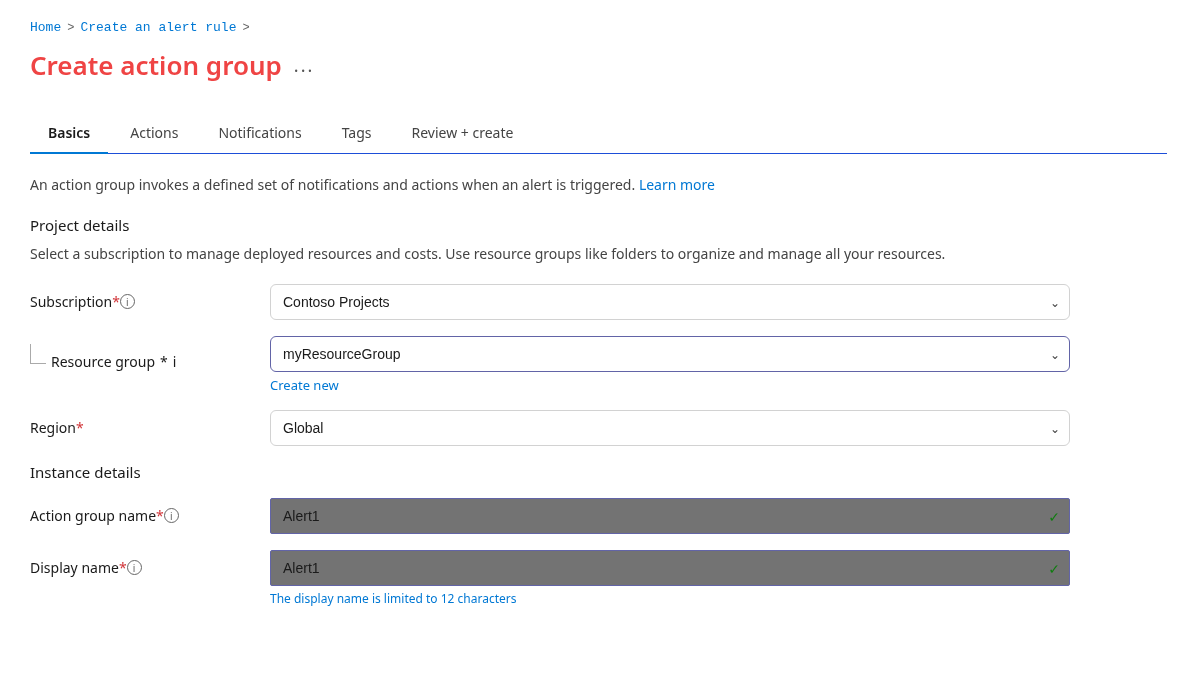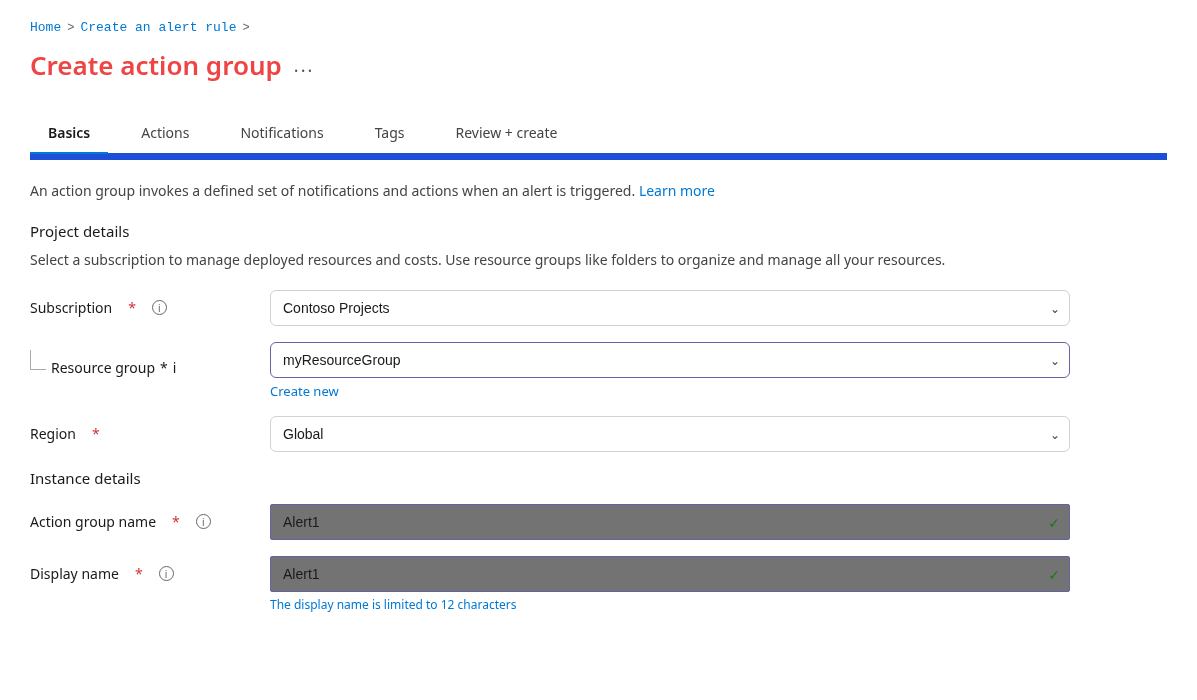--- a/index.html
+++ b/index.html
@@ -38,23 +38,23 @@
       color: #ef4444;
     }
     .more-options {
       font-size: 18px;
       color: #555;
       cursor: pointer;
       letter-spacing: 2px;
     }
     .tabs {
       display: flex;
-      border-bottom: 7px solid #1d4ed8;
+      border-bottom: 1px solid #1d4ed8;
       margin-bottom: 20px;
-      gap: 15px;
+      gap: 4px;
     }
     .tab {
       padding: 10px 18px;
       cursor: pointer;
       font-size: 14px;
       color: #444;
       border-bottom: 2px solid transparent;
       margin-bottom: -1px;
       white-space: nowrap;
     }
@@ -93,21 +93,21 @@
       gap: 20px;
     }
     .form-label {
       min-width: 220px;
       max-width: 220px;
       font-size: 14px;
       color: #1a1a1a;
       padding-top: 8px;
       display: flex;
       align-items: center;
-      gap: 16px;
+      gap: 0;
       flex-shrink: 0;
     }
     .form-label .required {
       color: #d13438;
     }
     .form-label .info-icon {
       width: 15px;
       height: 15px;
       border: 1px solid #666;
       border-radius: 50%;

